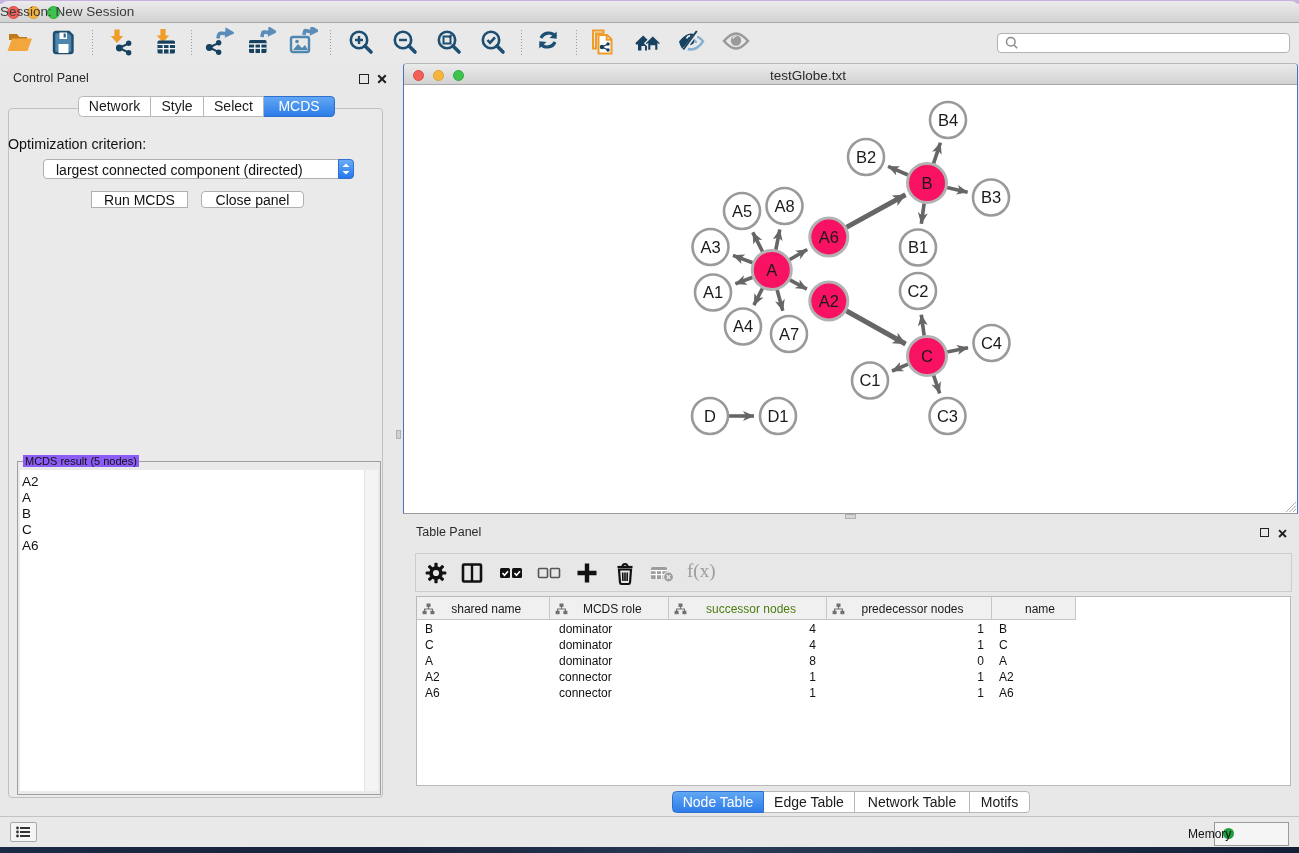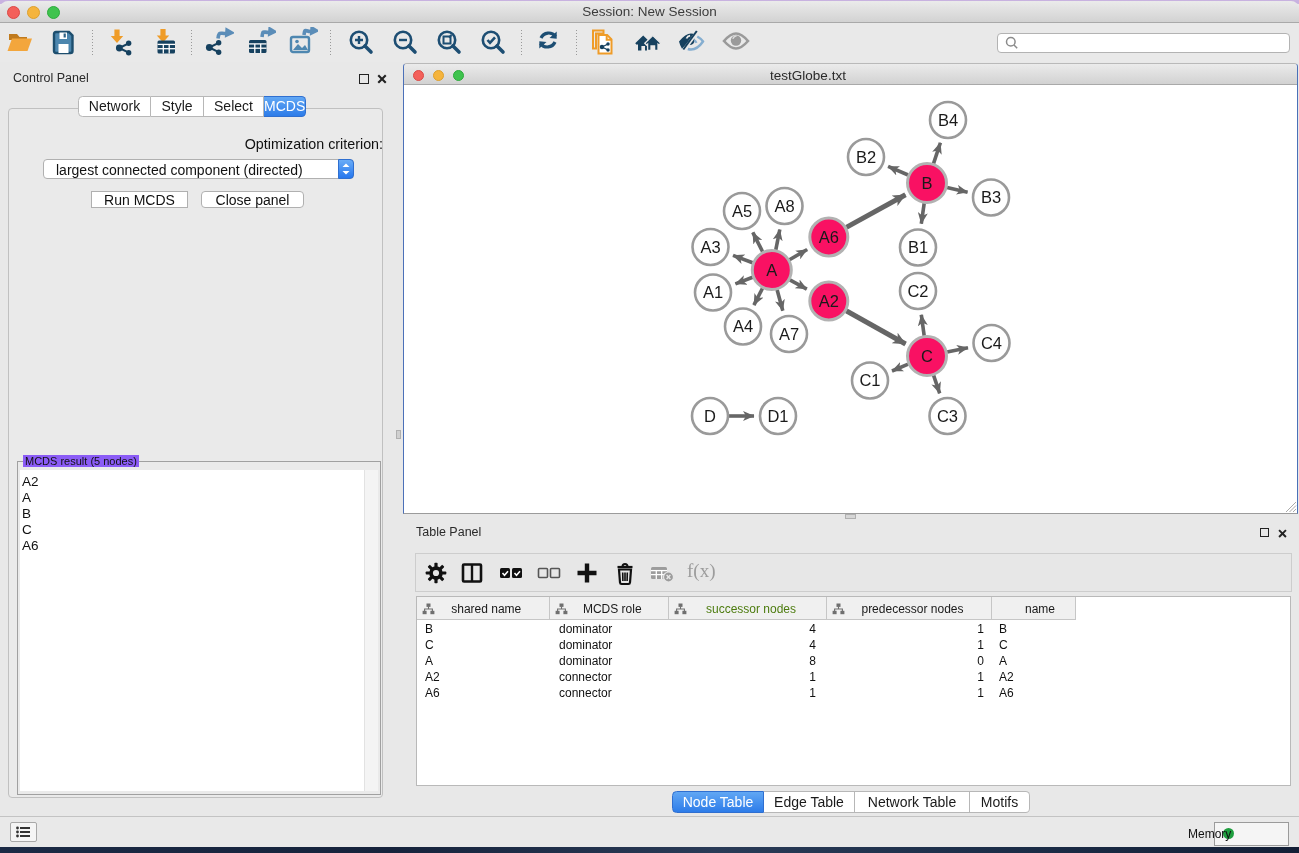--- a/index.html
+++ b/index.html
@@ -13,21 +13,21 @@
 .seg>div:first-child{border-left:1px solid #b7b7b7;border-radius:4.5px 0 0 4.5px}
 .seg>div:last-child{border-radius:0 4.5px 4.5px 0}
 .seg>div.act{background:linear-gradient(#61a7f4,#2d7ce9);border-color:#2f6fd0;color:#fff}
 </style></head><body>
 <div class="abs" style="left:0;top:0;width:1299px;height:4px;background:#c8b2e0"></div>
 <div class="abs" style="left:0;top:846px;width:1299px;height:7px;background:linear-gradient(90deg,#1b2a45,#16233c 30%,#2a3b57 55%,#1d2f4a 75%,#131f36)"></div>
 <div class="winbar" style="left:0;top:1px;width:1299px;height:22px;border-radius:8px 8px 0 0"></div>
 <div class="tl" style="left:6.5px;top:5.5px;width:13px;height:13px;background:#f3605a;border:1px solid #dc4945"></div>
 <div class="tl" style="left:26.5px;top:5.5px;width:13px;height:13px;background:#f5b43d;border:1px solid #dfa02c"></div>
 <div class="tl" style="left:46.5px;top:5.5px;width:13px;height:13px;background:#3fc34e;border:1px solid #2dab3c"></div>
-<div class="abs" style="left:0;top:4px;width:1299px;text-align:center;font-size:13.5px;color:#3c3c3c">Session: New Session</div>
+<div class="abs" style="left:0;top:4px;width:1299px;text-align:left;font-size:13.5px;color:#3c3c3c">Session: New Session</div>
 <div class="abs" style="left:0;top:23px;width:1299px;height:39px;background:#e9e9e9"></div>
 <svg class="tbi" style="left:6px;top:27px" width="30" height="32" viewBox="0 0 30 32">
     <path d="M3,7 l8,0 2.5,3 7.5,0 0,3 -18,0 z" fill="#c07a1d"></path>
     <path d="M1.5,24 L6,11.5 L26,11.5 L21.5,24 z" fill="#f3a63c"></path>
   </svg>
 <svg class="tbi" style="left:49px;top:27px" width="30" height="32" viewBox="0 0 30 32">
     <path d="M5,7 q0,-2 2,-2 l13,0 3.5,3.5 0,15.5 q0,2 -2,2 l-14.5,0 q-2,0 -2,-2 z" fill="#4c86ae" stroke="#1d4e6e" stroke-width="2.4"></path>
     <rect x="10.5" y="5.5" width="7.5" height="6.5" fill="#fff"></rect>
     <rect x="14.6" y="6.5" width="2.2" height="4" fill="#2e6285"></rect>
     <rect x="9.5" y="17" width="10" height="9" fill="#fff"></rect>
@@ -146,24 +146,24 @@
   </svg>
 <div class="abs" style="left:13px;top:71px;font-size:12.5px;color:#2a2a2a">Control Panel</div>
 <div class="abs" style="left:359px;top:73.5px;width:10px;height:10px;border:1.6px solid #222"></div>
 <svg class="abs" style="left:376px;top:73px" width="12" height="12" viewBox="0 0 12 12">
     <path d="M1.5,3 l3,3 -3,3 1.5,1.5 3,-3 3,3 1.5,-1.5 -3,-3 3,-3 -1.5,-1.5 -3,3 -3,-3 z" fill="#222"></path>
   </svg>
 <div class="seg" style="left:78px;top:96px">
 <div style="width:73px">Network</div>
     <div style="width:53px">Style</div>
     <div style="width:60px">Select</div>
-    <div class="act" style="width:42px">MCDS</div>
+    <div class="act" style="width:71px">MCDS</div>
   </div>
 <div class="abs" style="left:8px;top:108px;width:375px;height:690px;background:#eaeaea;border:1px solid #c0c0c0;border-radius:4px"></div>
-<div class="abs" style="left:8px;top:136px;width:375px;text-align:right;font-size:14.3px;color:#111">Optimization criterion:</div>
+<div class="abs" style="left:8px;top:136px;width:375px;text-align:left;font-size:14.3px;color:#111">Optimization criterion:</div>
 <div class="abs" style="left:43px;top:159px;width:311px;height:20px;background:#fff;border:1px solid #b0b0b0;border-radius:4px"></div>
 <div class="abs" style="left:56px;top:161.5px;font-size:14px;color:#111">largest connected component (directed)</div>
 <div class="abs" style="left:338px;top:159px;width:16px;height:20px;background:linear-gradient(#6aacf7,#2677ee);border-radius:0 4px 4px 0;border:1px solid #2f6fd0"></div>
 <svg class="abs" style="left:340px;top:162px" width="12" height="14" viewBox="0 0 12 14">
     <path d="M2.5,5 L6,1.5 L9.5,5 z M2.5,9 L6,12.5 L9.5,9 z" fill="#fff"></path>
   </svg>
 <div class="abs" style="left:91px;top:191px;width:97px;height:17px;background:#fff;border:1px solid #b0b0b0;border-radius:0;text-align:center;font-size:14px;line-height:16px;color:#111">Run MCDS</div>
 <div class="abs" style="left:201px;top:191px;width:103px;height:17px;background:#fff;border:1px solid #b0b0b0;border-radius:4px;text-align:center;font-size:14px;line-height:16px;color:#111">Close panel</div>
 <div class="abs" style="left:17px;top:461px;width:364px;height:334px;border:1px solid #a0a0a0"></div>
 <div class="abs" style="left:23px;top:455px;background:#8b5cf6;font-size:11px;color:#111;padding:0 2px">MCDS result (5 nodes)</div>

